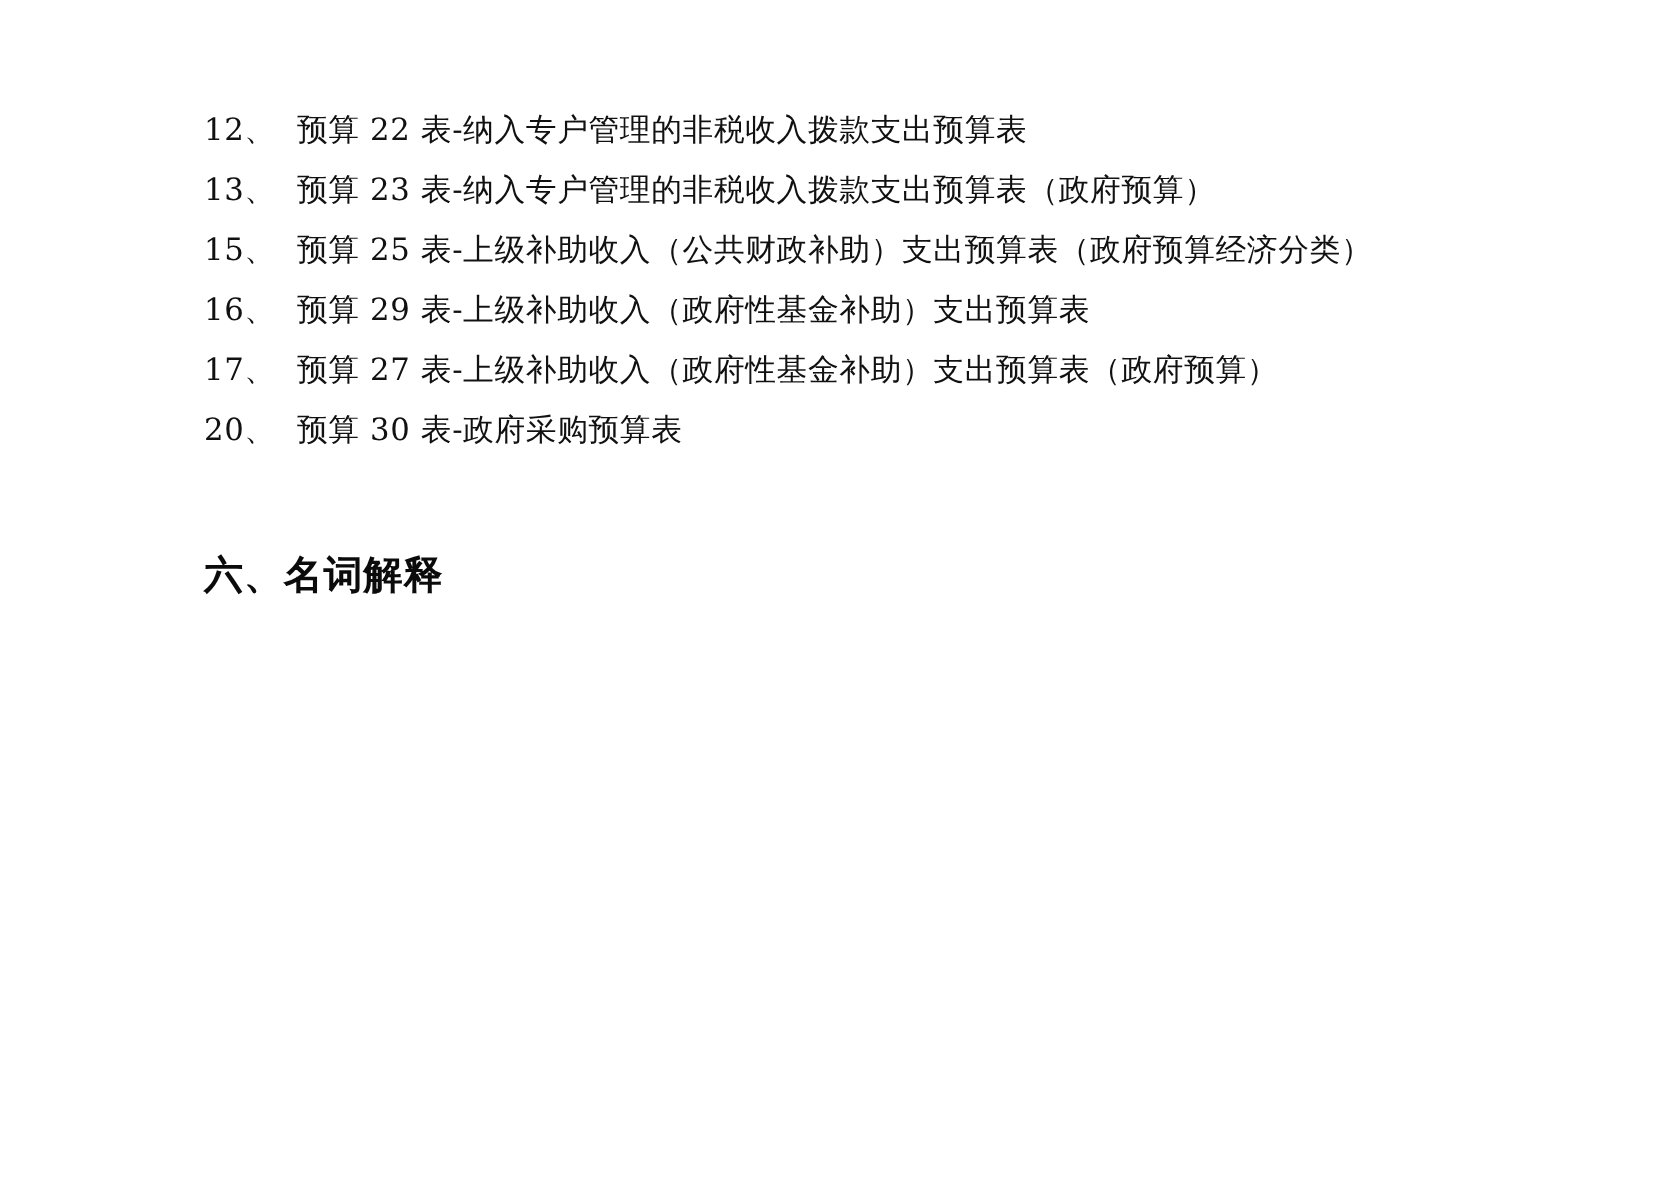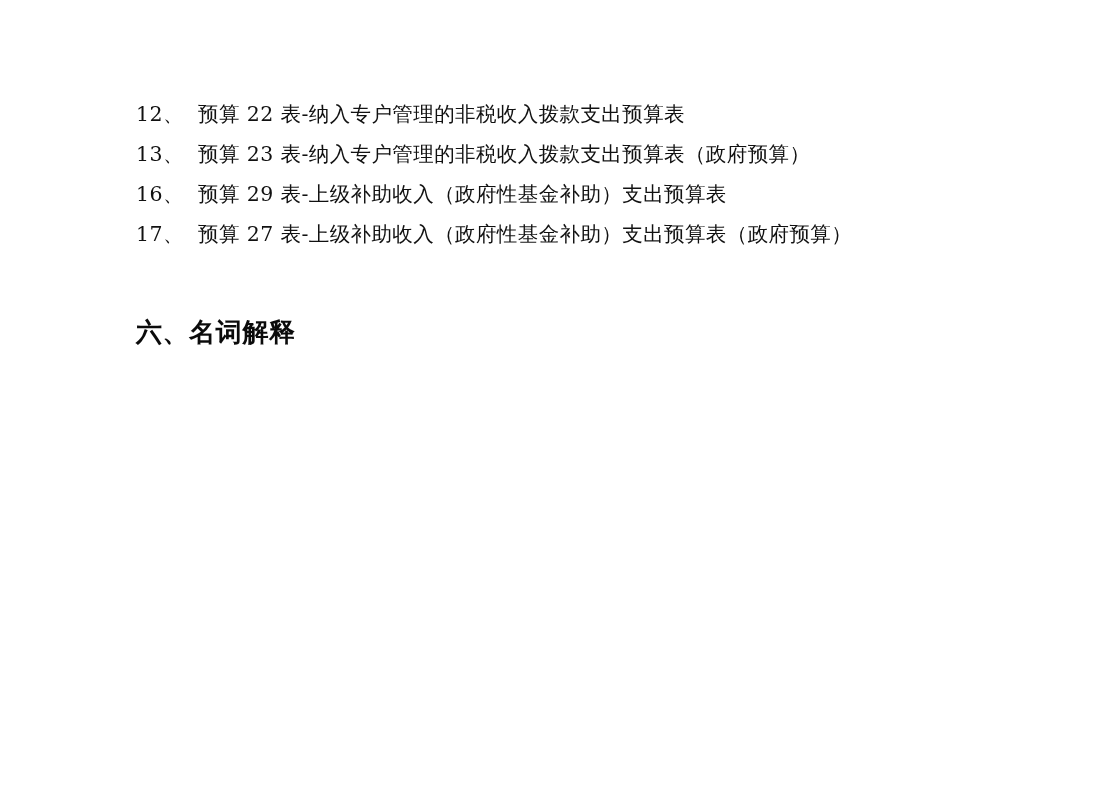--- a/index.html
+++ b/index.html
@@ -12,21 +12,21 @@
     background: #ffffff;
     font-family: "DejaVu Serif", "Liberation Serif", serif;
     color: #0d0d0d;
     overflow: hidden;
   }
   .page {
     position: relative;
     width: 1118px;
     height: 790px;
     box-sizing: border-box;
-    padding: 94px 120px 0 136px;
+    padding: 66px 120px 0 136px;
   }
   .list {
     margin: 0;
     padding: 0;
     list-style: none;
   }
   .list-item {
     font-size: 20.5px;
     line-height: 40px;
     letter-spacing: 0.4px;
@@ -56,22 +56,28 @@
 <div class="page">
 
   <ul class="list">
     <li class="list-item">
       <span class="num">12、</span><span class="txt">预算 22 表-纳入专户管理的非税收入拨款支出预算表</span>
     </li>
     <li class="list-item">
       <span class="num">13、</span><span class="txt">预算 23 表-纳入专户管理的非税收入拨款支出预算表（政府预算）</span>
     </li>
     <li class="list-item">
+      <span class="num">15、</span><span class="txt">预算 25 表-上级补助收入（公共财政补助）支出预算表（政府预算经济分类）</span>
+    </li>
+    <li class="list-item">
       <span class="num">16、</span><span class="txt">预算 29 表-上级补助收入（政府性基金补助）支出预算表</span>
     </li>
     <li class="list-item">
       <span class="num">17、</span><span class="txt">预算 27 表-上级补助收入（政府性基金补助）支出预算表（政府预算）</span>
+    </li>
+    <li class="list-item">
+      <span class="num">20、</span><span class="txt">预算 30 表-政府采购预算表</span>
     </li>
   </ul>
 
   <div class="section-heading">六、名词解释</div>
 
 </div>
 
 </body></html>

